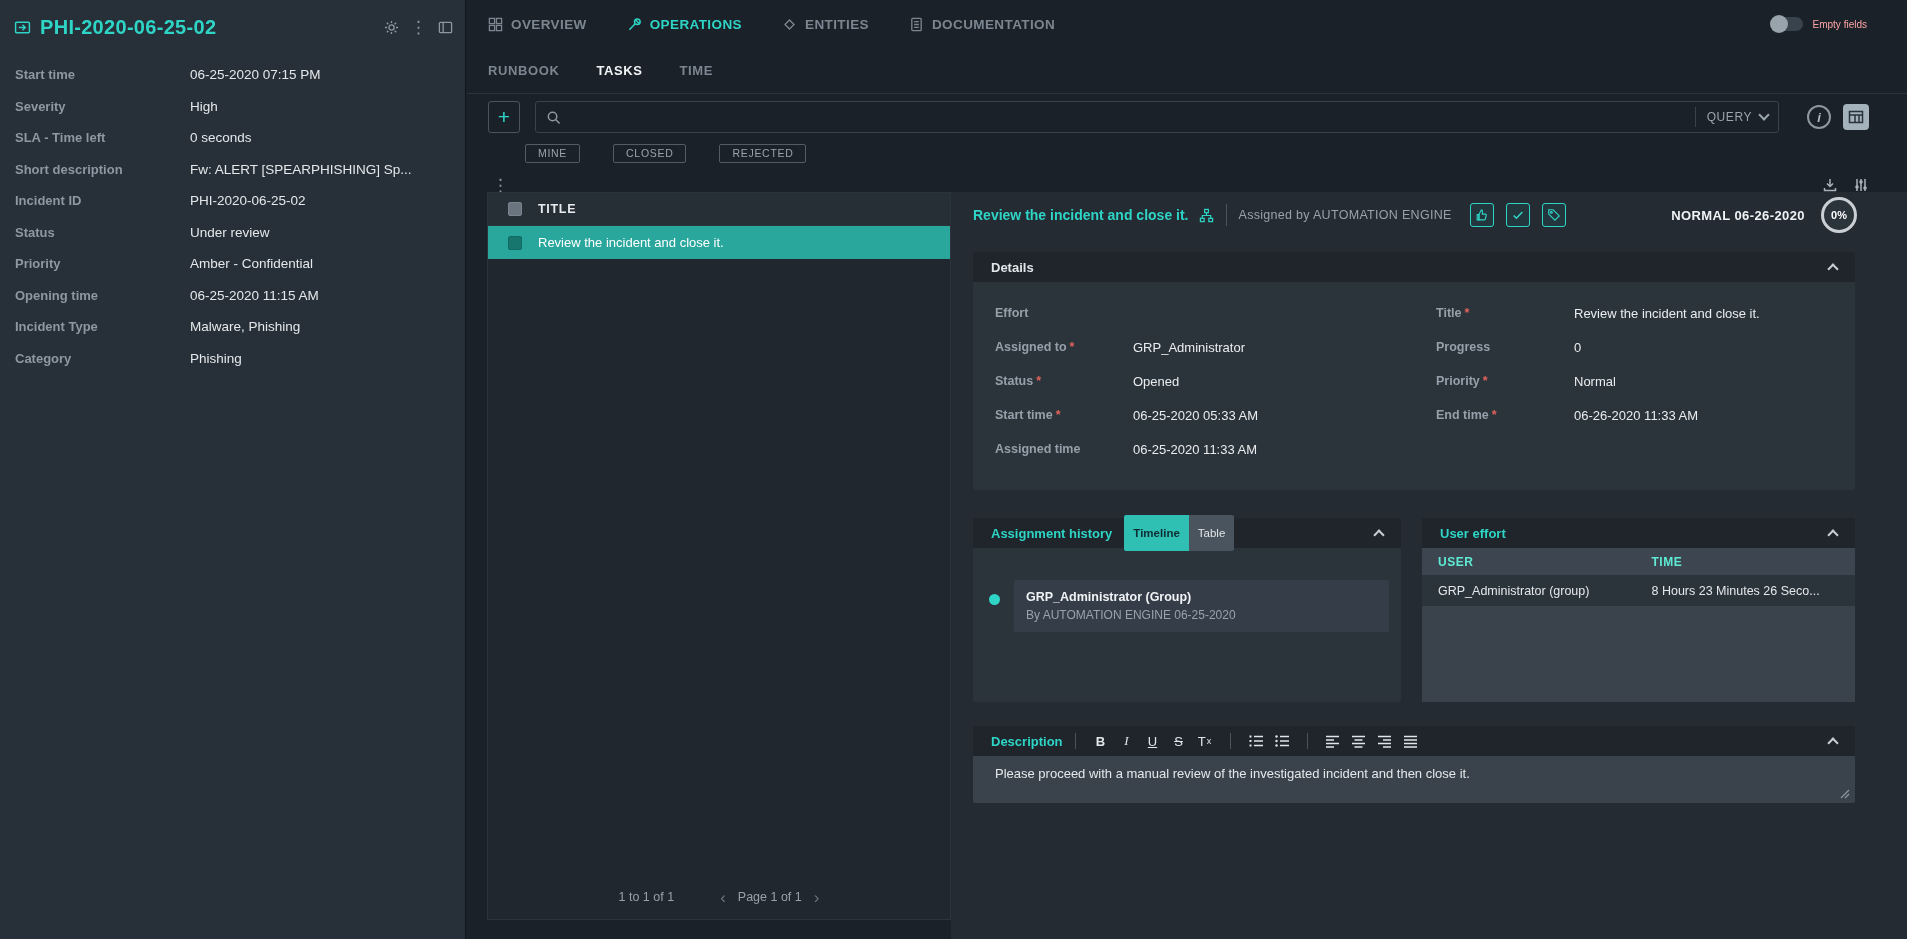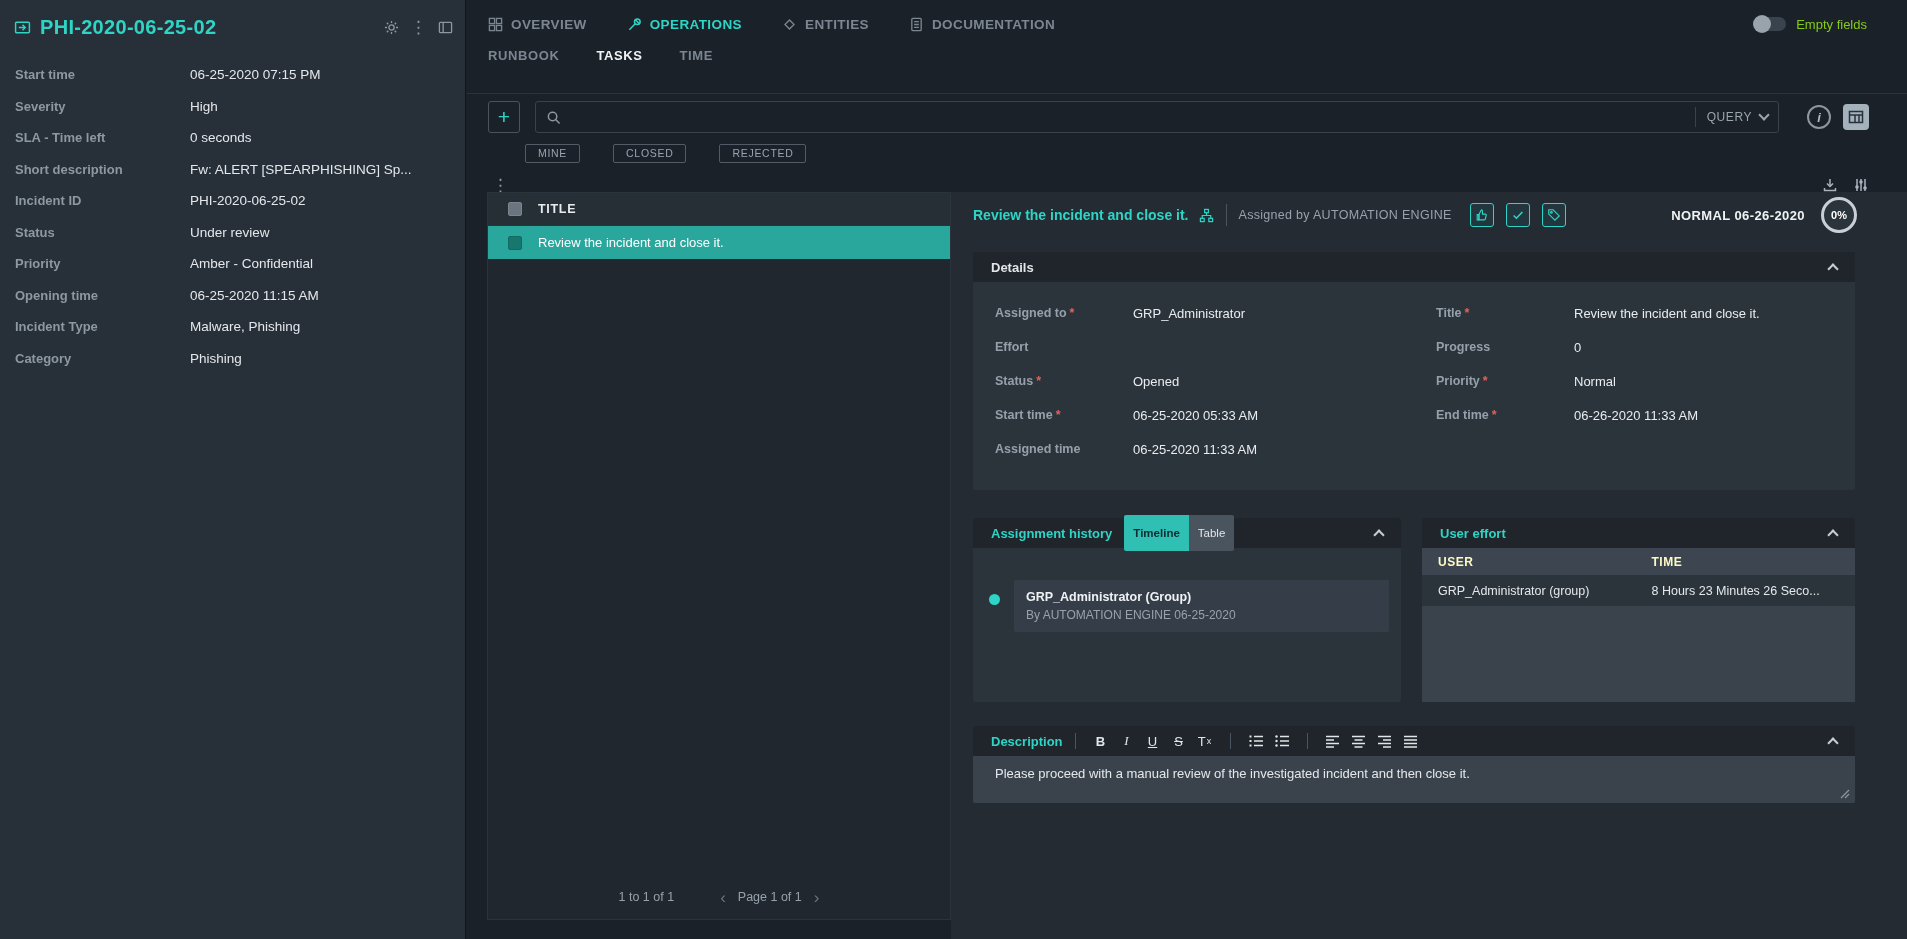--- a/index.html
+++ b/index.html
@@ -21,25 +21,25 @@
   .sb-value { color:#e4e8eb; font-size:13.5px; white-space:nowrap; }
   .add-btn { position:absolute; left:73px; bottom:21px; width:307px; height:29px; background:#8fc7f3; border:none; border-radius:4px; color:#ffffff; font-size:13px; letter-spacing:1px; font-family:inherit; cursor:pointer; }
 
   
   .main { position:absolute; left:467px; top:0; right:0; bottom:0; }
 
   .topnav { display:flex; align-items:center; height:48px; padding:0 40px 0 21px; }
   .nav-tab { display:flex; align-items:center; gap:8px; margin-right:40px; color:#7b8691; font-size:13.5px; font-weight:bold; letter-spacing:0.4px; cursor:pointer; }
   .nav-tab.active { color:#2ed5c6; }
   .nav-spacer { flex:1; }
-  .toggle-wrap { display:flex; align-items:center; gap:10px; font-size:13px; color:#84cc16; }
+  .toggle-wrap { display:flex; align-items:center; gap:10px; font-size:10px; color:#fca5a5; }
   .toggle { position:relative; width:30px; height:14px; background:#39434e; border-radius:7px; cursor:pointer; }
   .toggle-knob { position:absolute; left:-3px; top:-2px; width:18px; height:18px; border-radius:50%; background:#98a3ac; }
 
-  .subtabs { display:flex; align-items:flex-start; height:46px; padding-left:21px; border-bottom:1px solid #2b333c; }
+  .subtabs { display:flex; align-items:center; height:46px; padding-left:21px; border-bottom:1px solid #2b333c; }
   .subtab { margin-right:37px; color:#7b8691; font-size:13px; font-weight:bold; letter-spacing:0.6px; cursor:pointer; }
   .subtab.active { color:#f0f3f5; }
 
   .toolbar { display:flex; align-items:center; margin:6px 0 0 21px; padding-right:38px; height:34px; }
   .add-task-btn { width:32px; height:32px; border:1px solid #4a545f; border-radius:3px; background:transparent; color:#2ed5c6; font-size:21px; line-height:28px; text-align:center; cursor:pointer; font-family:inherit; }
   .search-box { display:flex; align-items:center; margin-left:15px; width:1247px; height:32px; border:1px solid #39434e; border-radius:3px; padding:0 10px; }
   .search-icon { color:#8c97a0; display:flex; }
   .search-input { flex:1; background:transparent; border:none; outline:none; color:#e6e9ec; margin-left:9px; font-family:inherit; font-size:13px; }
   .query-divider { width:1px; height:20px; background:#39434e; margin:0 11px; }
   .query-wrap { display:flex; align-items:center; gap:8px; color:#9aa5ae; font-size:12px; letter-spacing:0.6px; cursor:pointer; }
@@ -105,21 +105,21 @@
   .tg-btn { height:36px; padding:16px 9px; font-size:11.5px; display:flex; align-items:center; cursor:pointer; }
   .tg-btn.active { background:#2fbfb3; color:#0e2d33; font-weight:bold; border-radius:2px 0 0 2px; }
   .tg-btn.inactive { background:#4a545f; color:#e2e6e9; border-radius:0 2px 2px 0; }
   .ah-body { flex:1; display:flex; align-items:flex-start; padding:32px 12px 0 16px; }
   .timeline-dot { width:11px; height:11px; border-radius:50%; background:#2ed5c6; margin-top:14px; flex:none; }
   .timeline-entry { flex:1; margin-left:14px; background:#353e48; padding:10px 12px; border-radius:2px; }
   .te-title { font-size:12.5px; font-weight:bold; color:#f0f3f5; }
   .te-sub { font-size:12px; color:#98a2ac; margin-top:4px; }
 
   .ue-card { flex:1; display:flex; flex-direction:column; }
-  .ue-thead { display:flex; height:27px; background:#3d4650; align-items:center; font-size:12px; font-weight:bold; color:#fef9c3; letter-spacing:0.5px; }
+  .ue-thead { display:flex; height:27px; background:#3d4650; align-items:center; font-size:12px; font-weight:bold; color:#5eead4; letter-spacing:0.5px; }
   .ue-col-user { width:53%; padding-left:16px; }
   .ue-col-time { flex:1; }
   .ue-row { display:flex; height:31px; align-items:center; font-size:12.5px; color:#e4e8eb; cursor:pointer; }
   .ue-filler { flex:1; background:#3a434c; }
 
   .desc-card { margin:24px 52px 0 22px; }
   .desc-header { height:30px; background:#1f252b; display:flex; align-items:center; padding:0 16px 0 18px; border-radius:2px 2px 0 0; }
   .rt-divider { width:1px; height:16px; background:#4a545f; margin:0 12px; }
   .rt-btn { min-width:26px; height:22px; display:flex; align-items:center; justify-content:center; color:#e2e6e9; font-size:13px; cursor:pointer; }
   .rt-b { font-weight:bold; }
@@ -380,26 +380,26 @@
         <div class="card-header">
           <span class="card-title">Details</span>
           <div class="hdr-spacer"></div>
           <span class="collapse">
               <span class="chev up"></span>
             </span>
         </div>
         <div class="details-body">
           <div class="details-col">
             <div class="field-row">
+                <span class="field-label"><span>Effort</span><span class="star"></span></span>
+                <span class="field-value"></span>
+              </div>
+            <div class="field-row">
                 <span class="field-label"><span>Assigned to</span><span class="star">*</span></span>
                 <span class="field-value">GRP_Administrator</span>
-              </div>
-            <div class="field-row">
-                <span class="field-label"><span>Effort</span><span class="star"></span></span>
-                <span class="field-value"></span>
               </div>
             <div class="field-row">
                 <span class="field-label"><span>Status</span><span class="star">*</span></span>
                 <span class="field-value">Opened</span>
               </div>
             <div class="field-row">
                 <span class="field-label"><span>Start time</span><span class="star">*</span></span>
                 <span class="field-value">06-25-2020 05:33 AM</span>
               </div>
             <div class="field-row">

